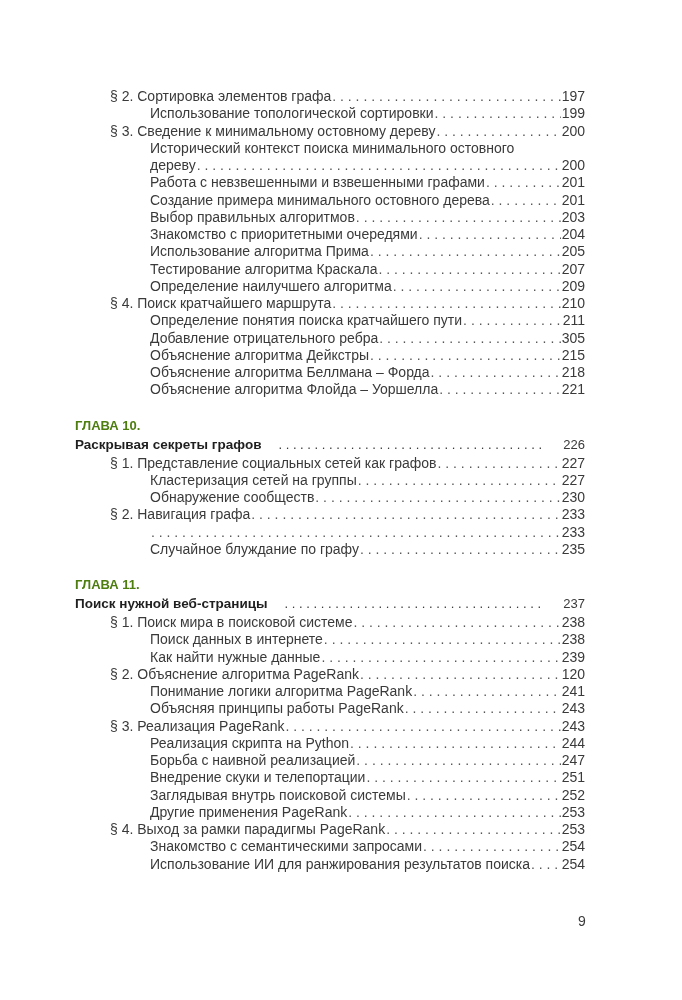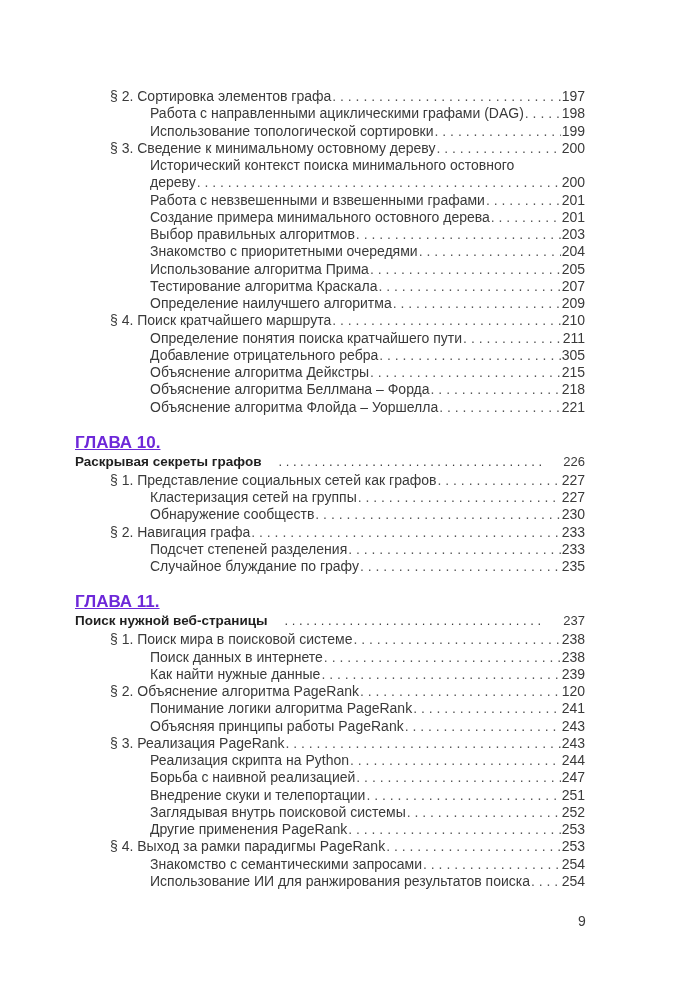--- a/index.html
+++ b/index.html
@@ -8,41 +8,36 @@
   .toc { position: absolute; left: 75px; top: 88px; width: 510px; }
   .row { display: flex; align-items: baseline; height: 17.25px; font-size: 14px; line-height: 17.25px; white-space: nowrap; }
   .row.l1 { padding-left: 35px; }
   .row.l2 { padding-left: 75px; }
   .row .title { flex: 0 0 auto; }
   .row .dots { flex: 1 1 auto; overflow: hidden; margin: 0 1px; letter-spacing: 2.2px; color: #555; }
   .row .dots::before { content: ". . . . . . . . . . . . . . . . . . . . . . . . . . . . . . . . . . . . . . . . . . . . . . . . . . . . . . . . . . . . . . . . . . . . . . . . . . . . . . . . . . . ."; letter-spacing: 0; }
   .row .page { flex: 0 0 auto; text-align: right; }
   .row.cont { height: 17.25px; }
   .chapter-block { margin-top: 18px; }
-  .chapter-label { font-weight: bold; font-size: 17px; color: #6d28d9; height: 18px; line-height: 18px; text-decoration: underline; }
+  .chapter-label { font-weight: bold; font-size: 13px; color: #4d7c0f; height: 18px; line-height: 18px; }
   .row.chap { font-weight: bold; font-size: 13.5px; color: #1f1f1f; height: 20px; line-height: 20px; align-items: flex-end; }
   .row.chap .dots, .row.chap .page { font-weight: normal; color: #3a3a3a; font-size: 13px; margin-left: 17px; }
   .pagenum { position: absolute; left: 578px; top: 913px; font-size: 14px; color: #3a3a3a; }
 </style>
 </head>
 <body>
 
 <div class="toc">
 
   <div class="row l1">
       <span class="title">§ 2. Сортировка элементов графа</span>
       <span class="dots"></span>
       <span class="page">197</span>
     </div>
   <div class="row l2">
-      <span class="title">Работа с направленными ациклическими графами (DAG)</span>
-      <span class="dots"></span>
-      <span class="page">198</span>
-    </div>
-  <div class="row l2">
       <span class="title">Использование топологической сортировки</span>
       <span class="dots"></span>
       <span class="page">199</span>
     </div>
 
   <div class="row l1">
       <span class="title">§ 3. Сведение к минимальному остовному дереву</span>
       <span class="dots"></span>
       <span class="page">200</span>
     </div>
@@ -144,21 +139,20 @@
         <span class="dots"></span>
         <span class="page">230</span>
       </div>
 
     <div class="row l1">
         <span class="title">§ 2. Навигация графа</span>
         <span class="dots"></span>
         <span class="page">233</span>
       </div>
     <div class="row l2">
-        <span class="title">Подсчет степеней разделения</span>
         <span class="dots"></span>
         <span class="page">233</span>
       </div>
     <div class="row l2">
         <span class="title">Случайное блуждание по графу</span>
         <span class="dots"></span>
         <span class="page">235</span>
       </div>
   </div>
 

